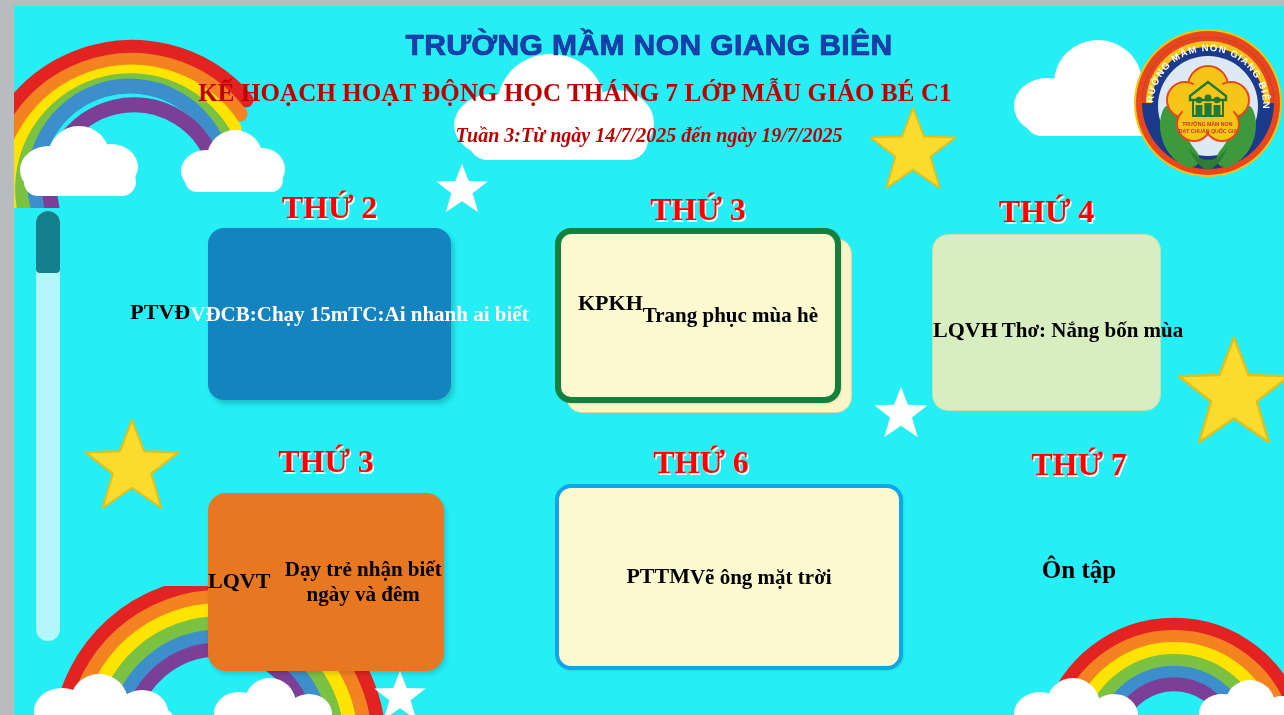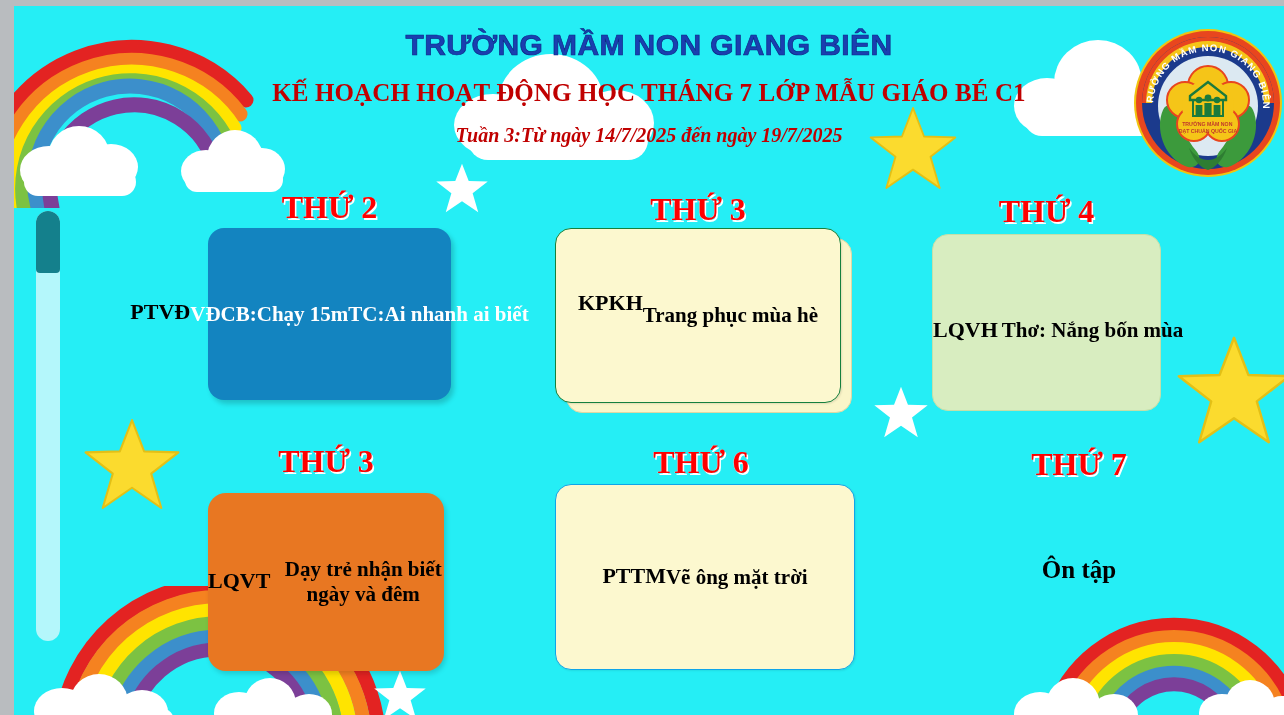--- a/index.html
+++ b/index.html
@@ -55,21 +55,21 @@
   #header { position: absolute; left: 0; top: 0; width: 1270px; text-align: center; }
 
   #school-name {
     position: absolute; left: 0; top: 22px; width: 1270px;
     font-family: "Liberation Sans", sans-serif;
     font-weight: bold; font-size: 30px; letter-spacing: .4px;
     color: #1a3fb0;
     -webkit-text-stroke: 0.7px #0b2a86;
   }
   #plan-title {
-    position: absolute; left: 0; top: 73px; width: 1270px;
+    position: absolute; left: 0; top: 73px; width: 1122px;
     font-family: "Liberation Serif", serif;
     font-weight: bold; font-size: 25px; letter-spacing: .1px;
     color: #C00000;
   }
   #week-line {
     position: absolute; left: 0; top: 118px; width: 1270px;
     font-family: "Liberation Serif", serif;
     font-weight: bold; font-style: italic; font-size: 20px;
     color: #C00000;
   }
@@ -124,21 +124,21 @@
   #card-tue-back {
     position: absolute;
     left: 552px; top: 232px; width: 286px; height: 175px;
     background: #FAF5C8;
     border: 1px solid #ded8a4;
     border-radius: 16px;
   }
   #card-tue {
     left: 541px; top: 222px; width: 286px; height: 175px;
     background: #FCF8CF;
-    border: 1px solid #15803d;
+    border: 6px solid #15803d;
     box-shadow: 1px 1px 2px rgba(0,0,0,.10);
   }
   #card-tue .head { margin-bottom: 26px; }
 
   
   #card-wed {
     left: 918px; top: 228px; width: 229px; height: 177px;
     background: #D8EDC0;
     border: 1px solid #c4dfa8;
     justify-content: flex-start;
@@ -153,23 +153,23 @@
     background: #E87722;
     border-radius: 18px;
     box-shadow: 2px 3px 5px rgba(0,0,0,.15);
     gap: 12px;
   }
   #card-thu .head { margin-bottom: 3px; }
   #card-thu .sub { max-width: 175px; }
 
   
   #card-fri {
-    left: 541px; top: 478px; width: 300px; height: 186px;
+    left: 541px; top: 478px; width: 348px; height: 186px;
     background: #FCF8CF;
-    border: 1px solid #0ea5e9;
+    border: 4px solid #0ea5e9;
     box-shadow: 1px 1px 2px rgba(0,0,0,.08);
   }
   #card-fri .head { margin-bottom: 2px; }
 
   
   #sat-text {
     position: absolute;
     left: 940px; top: 550px; width: 250px;
     text-align: center;
     font-family: "Liberation Serif", serif;

